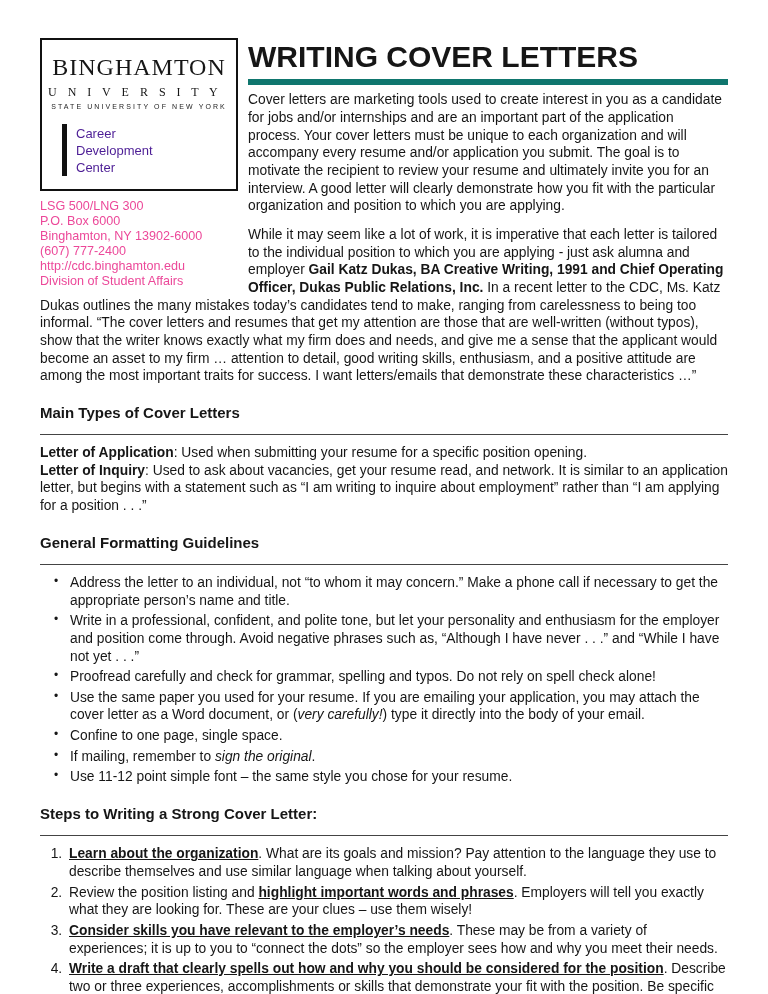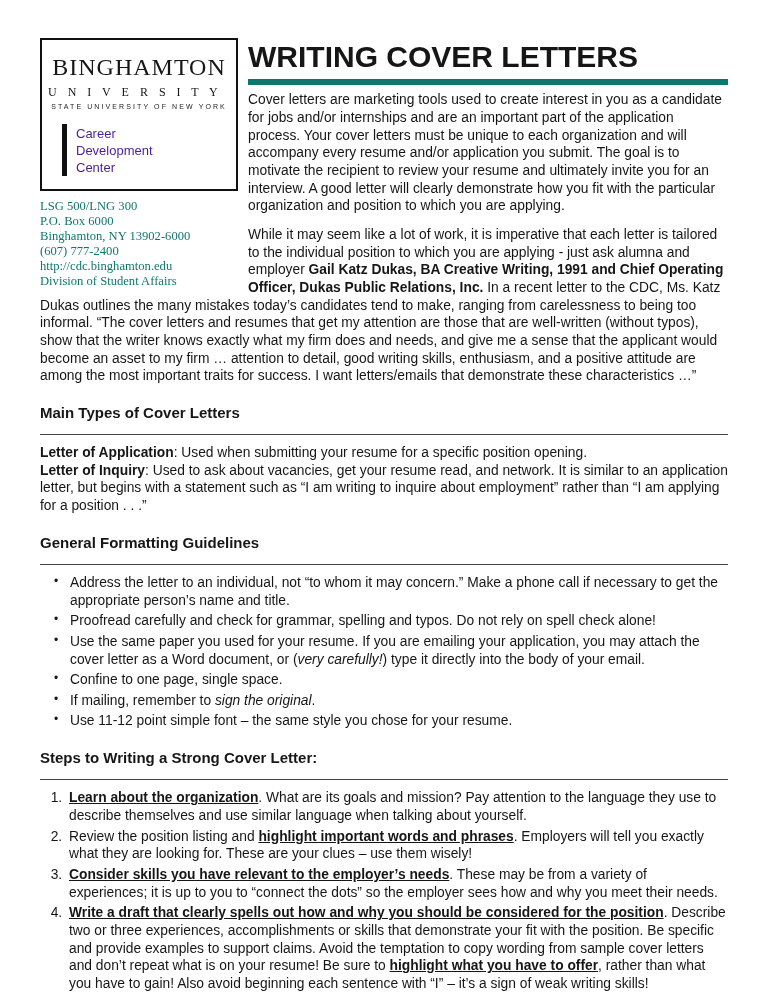--- a/index.html
+++ b/index.html
@@ -13,21 +13,21 @@
 
   
   .left-col{float:left;width:198px;margin-right:10px;}
   .logo-box{border:2px solid #111;padding:12px 6px 10px 6px;}
   .logo-name{font-family:"Liberation Serif","DejaVu Serif",serif;font-size:24px;letter-spacing:1px;text-align:center;white-space:nowrap;}
   .logo-univ{font-family:"Liberation Serif","DejaVu Serif",serif;font-size:12px;letter-spacing:4px;text-align:left;margin-top:2px;}
   .logo-tag{font-size:7px;letter-spacing:2.1px;text-align:center;margin-top:3px;color:#222;}
   .cdc{display:flex;margin:12px 0 2px 14px;}
   .cdc-bar{width:5px;background:#111;height:52px;margin-right:9px;flex:0 0 auto;}
   .cdc-lines{font-size:13px;color:#4c1d95;line-height:1.3;padding-top:2px;}
-  .address{margin-top:8px;font-size:12.6px;line-height:1.2;color:#0f766e;font-family:Liberation Serif, serif;}
+  .address{margin-top:8px;font-size:12.6px;line-height:1.2;color:#ec4899;}
 
   
   .title{
     overflow:hidden;margin:0 0 6px 0;padding:0 0 3px 0;
     font-size:30px;font-weight:bold;letter-spacing:0;
     border-bottom:6px solid #0f766e;
   }
   .col-para{overflow:hidden;} 
   .para{margin:0 0 11px 0;}
   .tight{margin:0;}
@@ -80,20 +80,21 @@
   <div class="section">
     <h2>Main Types of Cover Letters</h2>
     <p class="para tight"><span class="b">Letter of Application</span><span>: Used when submitting your resume for a specific position opening.</span></p>
     <p class="para tight"><span class="b">Letter of Inquiry</span><span>: Used to ask about vacancies, get your resume read, and network.  It is similar to an application letter, but begins with a statement such as “I am writing to inquire about employment” rather than “I am applying for a position . . .”</span></p>
   </div>
 
   <div class="section">
     <h2>General Formatting Guidelines</h2>
     <ul class="bullets">
       <li><span>Address the letter to an individual, not “to whom it may concern.” Make a phone call if necessary to get the appropriate person’s name and title.</span></li>
+      <li><span>Write in a professional, confident, and polite tone, but let your personality and enthusiasm for the employer and position come through.  Avoid negative phrases such as, “Although I have never . . .” and “While I have not yet . . .”</span></li>
       <li><span>Proofread carefully and check for grammar, spelling and typos.  Do not rely on spell check alone!</span></li>
       <li><span>Use the same paper you used for your resume. If you are emailing your application, you may attach the cover letter as a Word document, or (</span><span class="i">very carefully!</span><span>) type it directly into the body of your email.</span></li>
       <li><span>Confine to one page, single space.</span></li>
       <li><span>If mailing, remember to </span><span class="i">sign the original</span><span>.</span></li>
       <li><span>Use 11-12 point simple font – the same style you chose for your resume.</span></li>
     </ul>
   </div>
 
   <div class="section">
     <h2>Steps to Writing a Strong Cover Letter:</h2>

